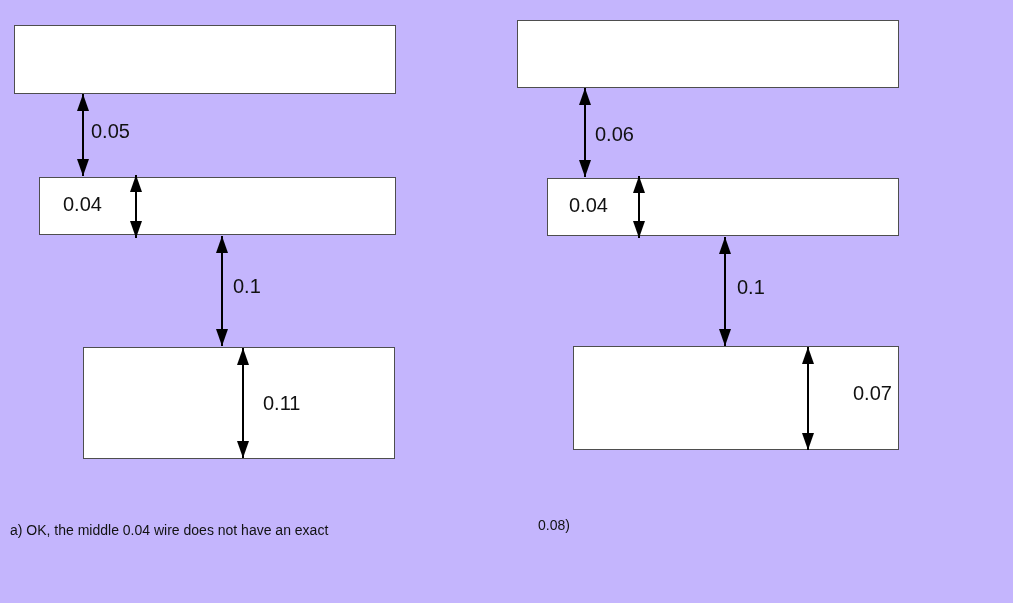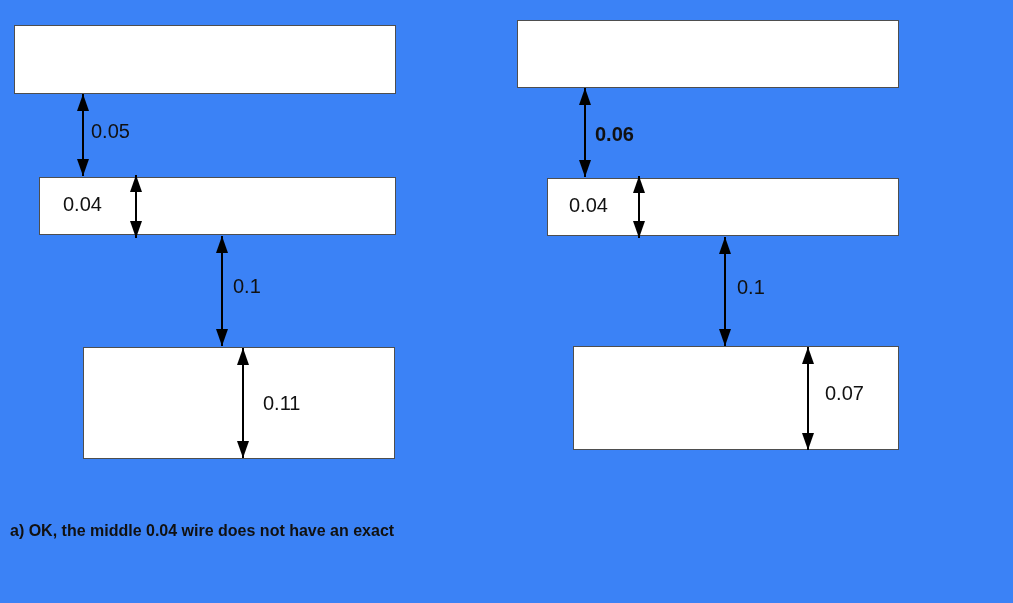--- a/index.html
+++ b/index.html
@@ -4,21 +4,21 @@
 <style>
   html, body {
     margin: 0;
     padding: 0;
     background: #ffffff;
   }
   #canvas {
     position: relative;
     width: 1013px;
     height: 603px;
-    background: #3b82f6;
+    background: #c4b5fd;
     font-family: "Liberation Sans", sans-serif;
     color: #111111;
     overflow: hidden;
   }
   .rect {
     position: absolute;
     box-sizing: border-box;
     border: 1.5px solid #4e4e4e;
     background: #ffffff;
   }
@@ -48,24 +48,23 @@
   }
   .dim-label {
     position: absolute;
     font-size: 20px;
     line-height: 20px;
     white-space: nowrap;
     color: #111111;
   }
   .caption {
     position: absolute;
-    font-size: 16px;
+    font-size: 14px;
     line-height: 27px;
     color: #111111;
-    font-weight: bold;
   }
 </style>
 </head>
 <body>
 
 <div id="canvas">
 
   <div>
 
     <div class="rect" style="left:14px; top:25px; width:382px; height:69px;"></div>
@@ -87,30 +86,31 @@
     <div class="caption" style="left:10px; top:517px; width:480px;">
       <div>a) OK, the middle 0.04 wire does not have an exact</div>
     </div>
   </div>
 
   <div>
 
     <div class="rect" style="left:517px; top:20px; width:382px; height:68px;"></div>
 
     <div class="varrow" style="left:579px; top:88px; height:89px;"></div>
-    <span class="dim-label" style="left:595px; top:124px;font-weight:bold;">0.06</span>
+    <span class="dim-label" style="left:595px; top:124px;">0.06</span>
 
     <div class="rect" style="left:547px; top:178px; width:352px; height:58px;"></div>
     <div class="varrow" style="left:633px; top:176px; height:62px;"></div>
     <span class="dim-label" style="left:569px; top:195px;">0.04</span>
 
     <div class="varrow" style="left:719px; top:237px; height:109px;"></div>
     <span class="dim-label" style="left:737px; top:277px;">0.1</span>
 
     <div class="rect" style="left:573px; top:346px; width:326px; height:104px;"></div>
     <div class="varrow" style="left:802px; top:347px; height:103px;"></div>
-    <span class="dim-label" style="left:825px; top:383px;">0.07</span>
+    <span class="dim-label" style="left:853px; top:383px;">0.07</span>
 
     <div class="caption" style="left:538px; top:512px; width:460px;">
+      <div>0.08)</div>
     </div>
   </div>
 
 </div>
 
 </body></html>

